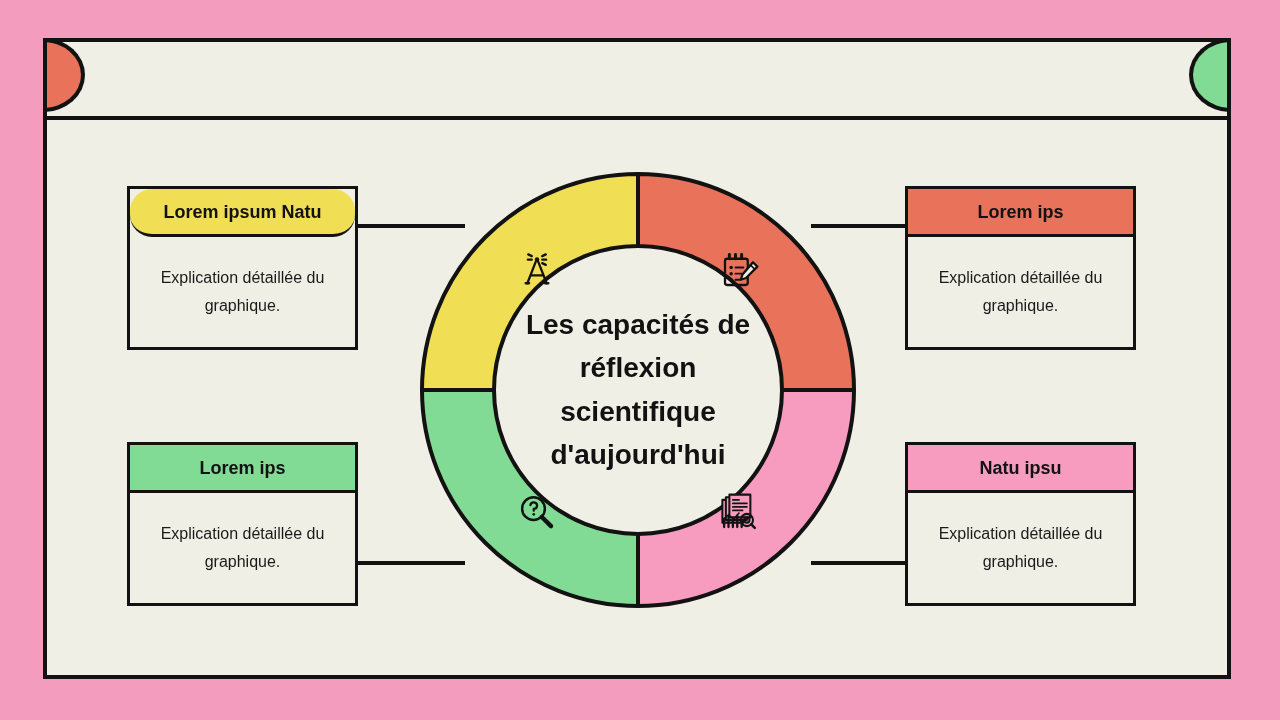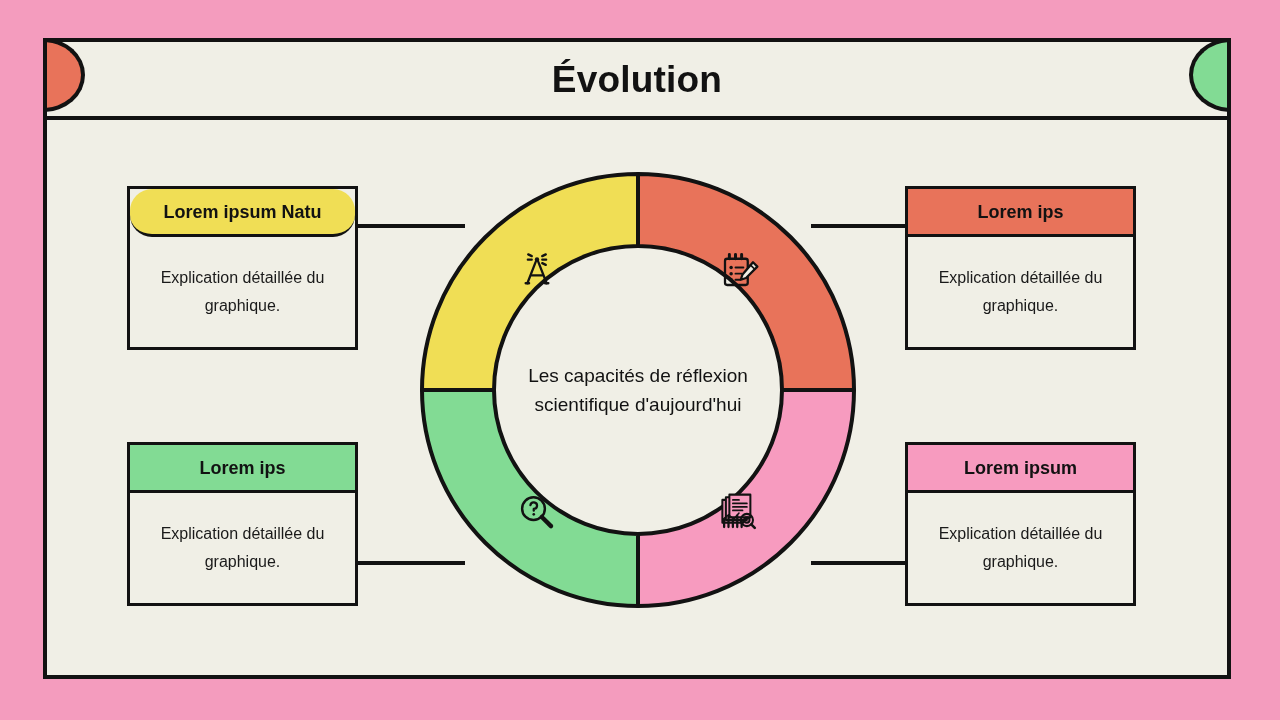--- a/index.html
+++ b/index.html
@@ -144,22 +144,22 @@
     width: 440px;
     height: 440px;
   }
   .donut-center-text {
     position: absolute;
     left: 50%;
     top: 50%;
     transform: translate(-50%, -50%);
     width: 270px;
     text-align: center;
-    font-size: 19px;
-    font-weight: normal;
+    font-size: 28px;
+    font-weight: bold;
     color: #121212;
     line-height: 1.55;
     pointer-events: none;
   }
   .donut-icon {
     position: absolute;
     width: 42px;
     height: 42px;
   }
   .icon-tl { left: 98px;  top: 80px; }
@@ -271,28 +271,27 @@
       <div class="card-head" style="background:#82DB94;">
         <span class="card-head-text">Lorem ips</span>
       </div>
       <div class="card-body">
         <span class="card-body-text">Explication détaillée du graphique.</span>
       </div>
     </div>
 
     <div class="card card-br">
       <div class="card-head" style="background:#F79BBF;">
-        <span class="card-head-text">Lorem ipsum</span>
+        <span class="card-head-text">Natu ipsu</span>
       </div>
       <div class="card-body">
         <span class="card-body-text">Explication détaillée du graphique.</span>
       </div>
     </div>
 
   </div>
 
   <div class="header-bar">
     <div class="corner-half left" style="background:#E8735A;"></div>
     <div class="corner-half right" style="background:#82DB94;"></div>
-    <div class="header-title">Évolution</div>
   </div>
 
 </div>
 
 </body></html>

